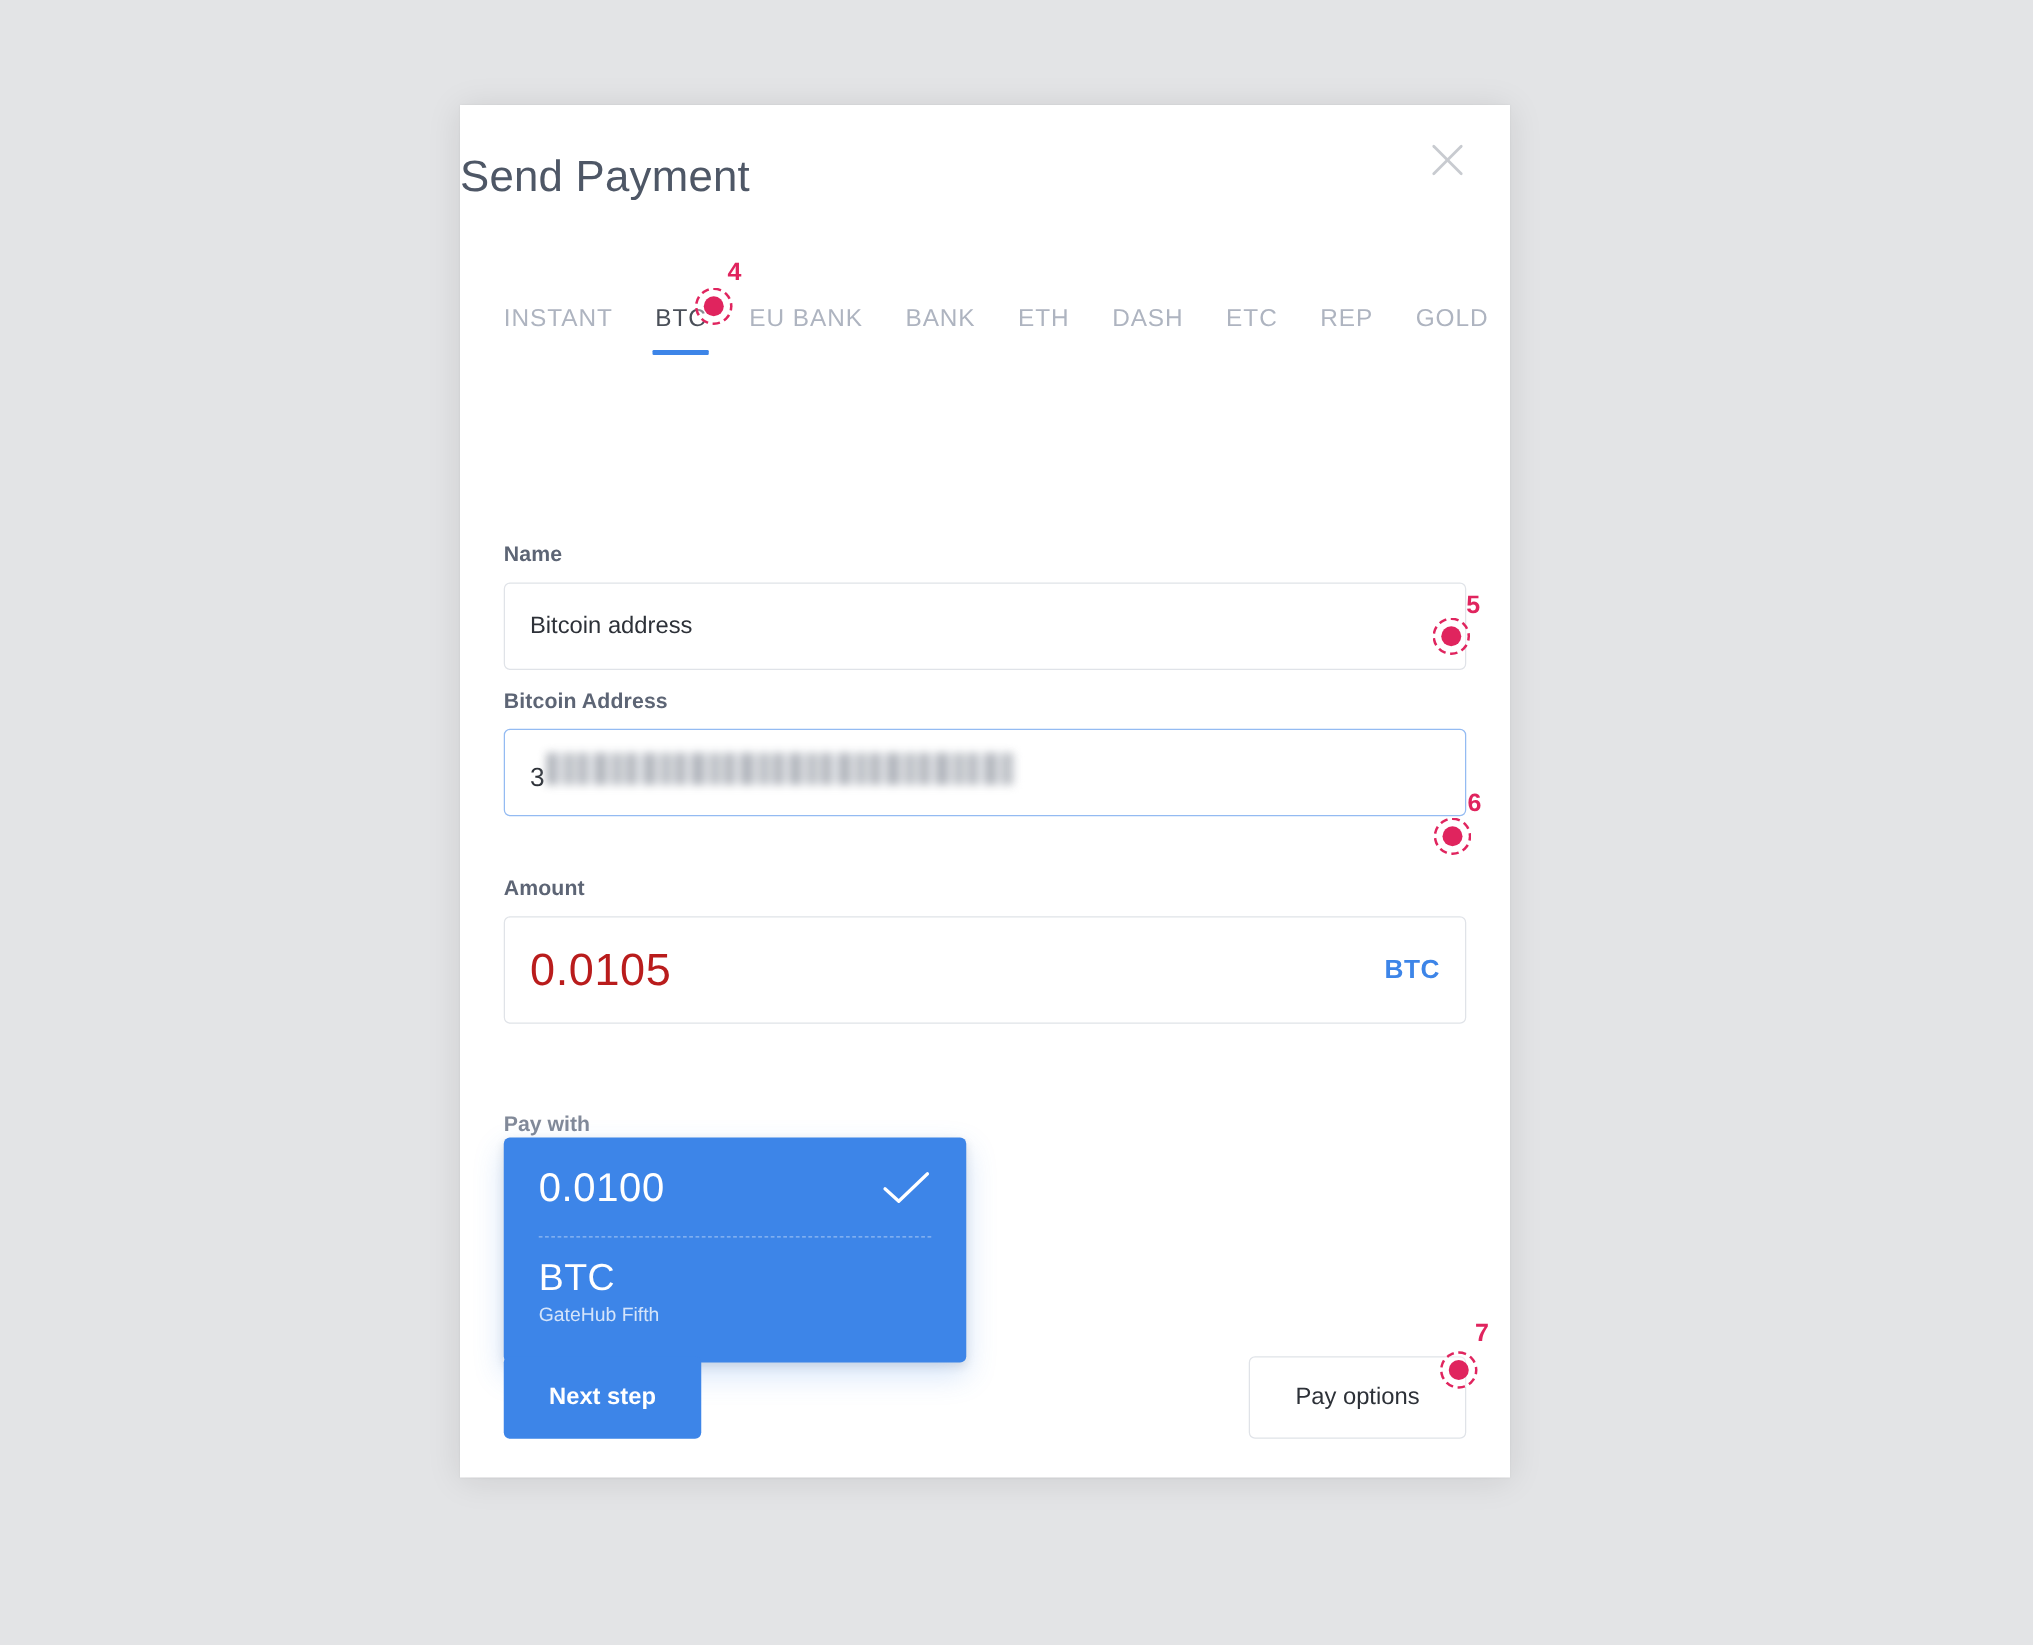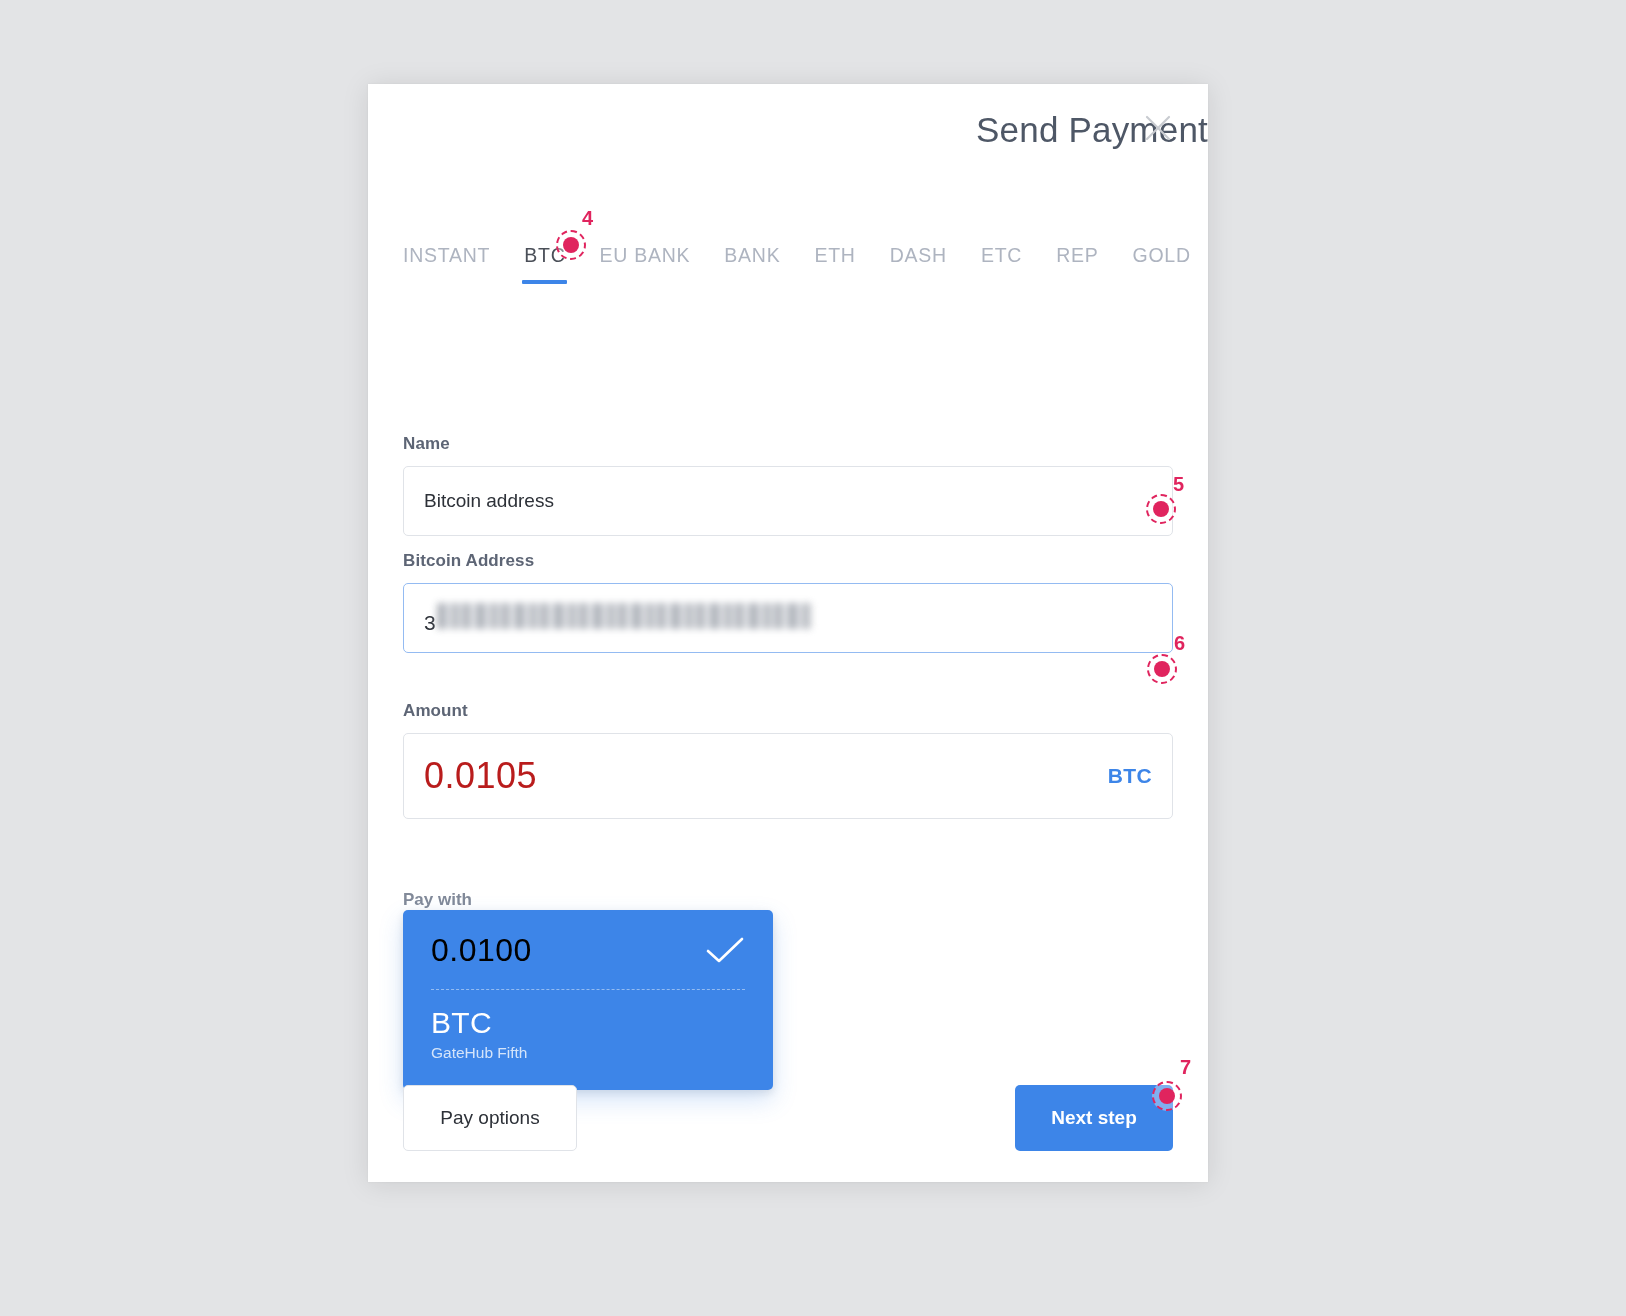--- a/index.html
+++ b/index.html
@@ -34,27 +34,27 @@
     width: 44px;
     height: 44px;
     display: flex;
     align-items: center;
     justify-content: center;
     cursor: pointer;
   }
   #close-btn svg { display: block; }
 
   #modal-title {
-    text-align: right;
+    text-align: left;
     font-size: 35px;
     color: #4e5766;
     font-weight: 400;
     letter-spacing: 0.2px;
     margin: 0;
-    padding-top: 28px;
+    padding-top: 40px;
     line-height: 1;
   }
 
   
   #tabs {
     position: absolute;
     left: 35px;
     top: 160px;
     width: 770px;
     display: flex;
@@ -191,21 +191,21 @@
   }
   #wallet-top {
     display: flex;
     align-items: center;
     justify-content: space-between;
     padding-bottom: 20px;
     border-bottom: 1px dashed rgba(255,255,255,0.45);
   }
   #wallet-balance {
     font-size: 32px;
-    color: #000000;
+    color: #ffffff;
     letter-spacing: 0.5px;
   }
   #wallet-check svg { display: block; }
   #wallet-bottom { padding-top: 17px; }
   #wallet-currency {
     font-size: 30px;
     color: #ffffff;
     letter-spacing: 0.3px;
     line-height: 1.05;
   }
@@ -354,22 +354,22 @@
         </span>
       </div>
       <div id="wallet-bottom">
         <div id="wallet-currency">BTC</div>
         <div id="wallet-issuer">GateHub Fifth</div>
       </div>
     </div>
   </div>
 
   <div id="actions">
+    <button id="next-step-btn">Next step</button>
     <button id="pay-options-btn">Pay options</button>
-    <button id="next-step-btn">Next step</button>
   </div>
 
 </div>
 
 <div class="marker" style="left:556px; top:230px;"></div>
 <div class="marker-num" style="left:582px; top:208px;">4</div>
 
 <div class="marker" style="left:1146px; top:494px;"></div>
 <div class="marker-num" style="left:1173px; top:474px;">5</div>
 

